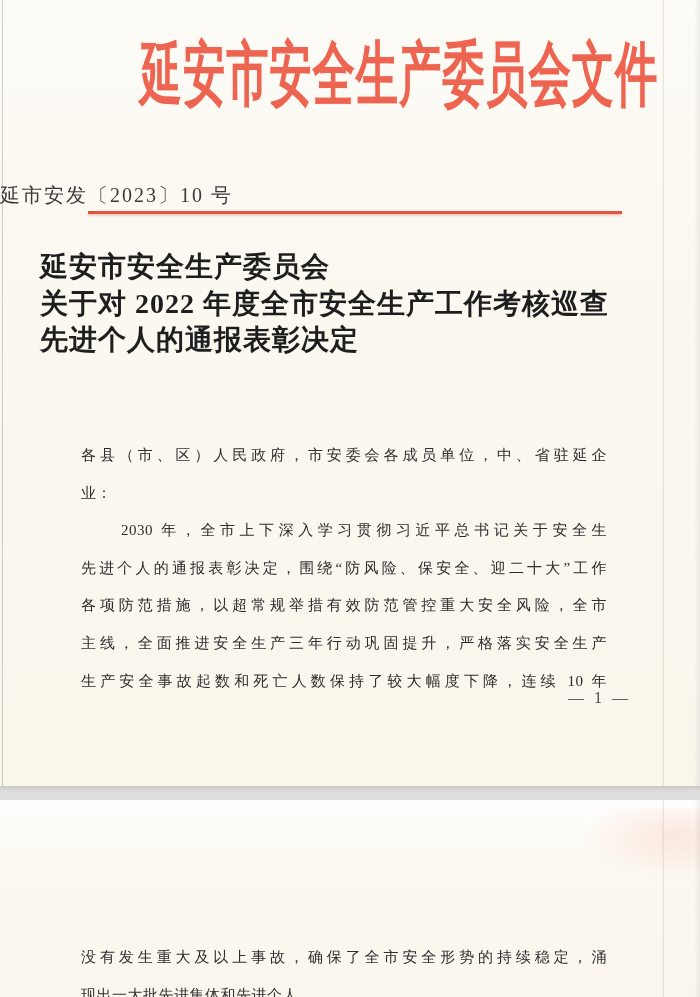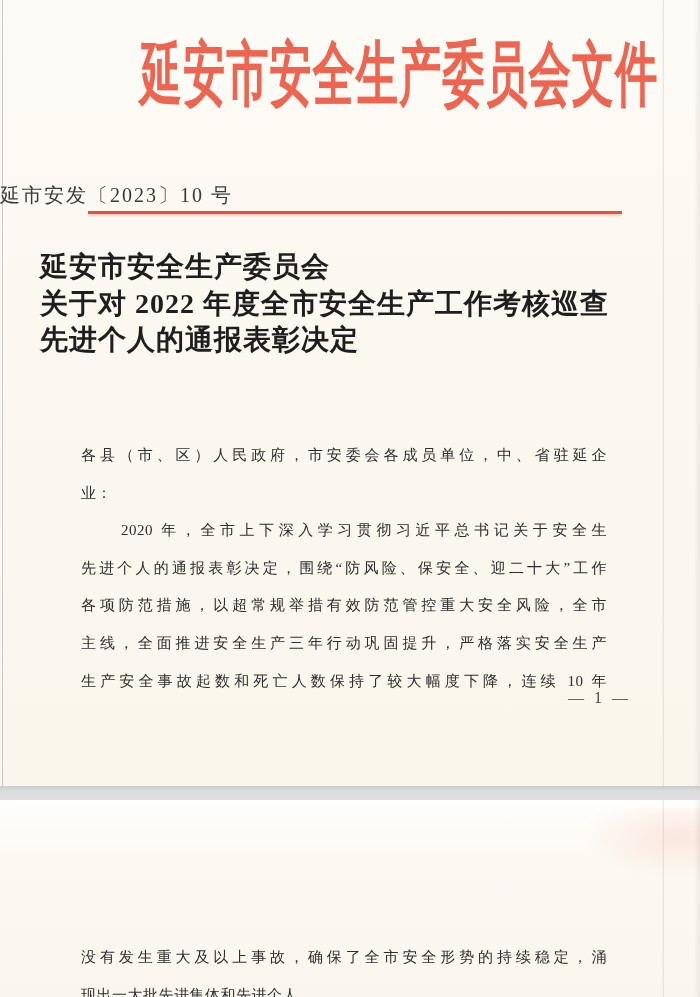--- a/index.html
+++ b/index.html
@@ -164,21 +164,21 @@
 
     <div class="doc-title">
       <div>延安市安全生产委员会</div>
       <div>关于对 2022 年度全市安全生产工作考核巡查</div>
       <div>先进个人的通报表彰决定</div>
     </div>
 
     <div class="body-block">
       <div class="bline">各县（市、区）人民政府，市安委会各成员单位，中、省驻延企</div>
       <div class="bline short">业：</div>
-      <div class="bline indent">2020 年，全市上下深入学习贯彻习近平总书记关于安全生</div>
+      <div class="bline indent">2030 年，全市上下深入学习贯彻习近平总书记关于安全生</div>
       <div class="bline">先进个人的通报表彰决定，围绕“防风险、保安全、迎二十大”工作</div>
       <div class="bline">各项防范措施，以超常规举措有效防范管控重大安全风险，全市</div>
       <div class="bline">主线，全面推进安全生产三年行动巩固提升，严格落实安全生产</div>
       <div class="bline">生产安全事故起数和死亡人数保持了较大幅度下降，连续 10 年</div>
     </div>
 
     <div class="page-number">— 1 —</div>
   </div>
 
   <div id="page-gap"></div>

